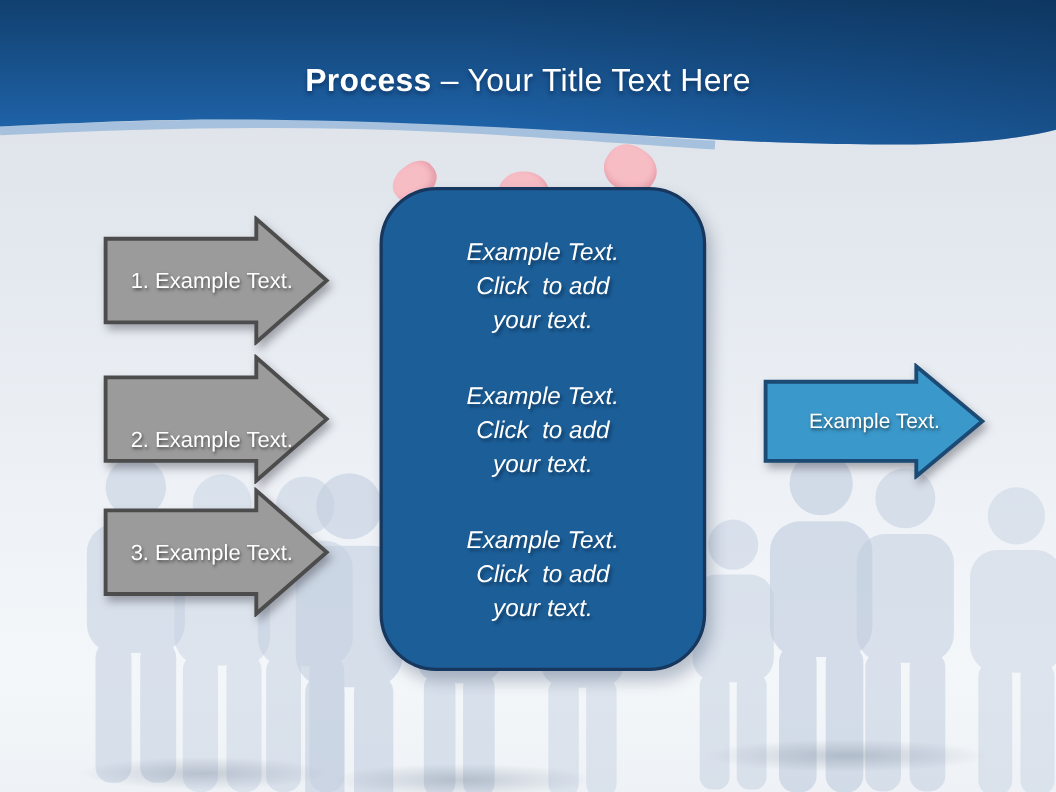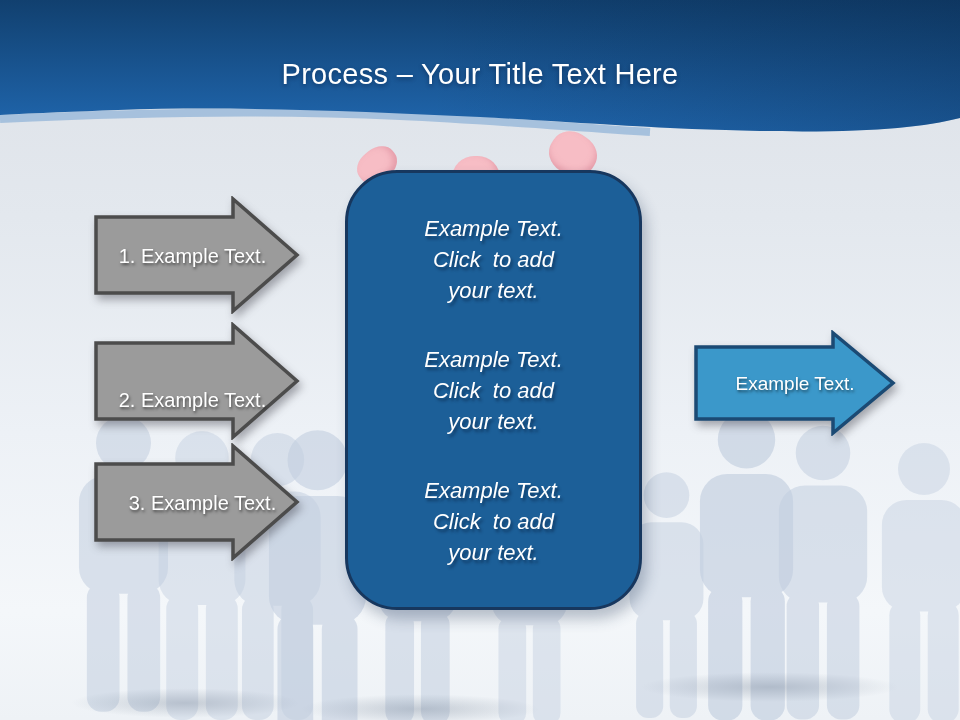--- a/index.html
+++ b/index.html
@@ -18,21 +18,21 @@
   .pink-arm-l{left:356px;top:149px;width:42px;height:32px;border-radius:45%;transform:rotate(-38deg);}
   .pink-head{left:452px;top:156px;width:48px;height:26px;border-radius:24px 24px 4px 4px;}
   .pink-arm-r{left:549px;top:133px;width:48px;height:42px;border-radius:45%;transform:rotate(33deg);}
   
   .header-svg{position:absolute;left:0;top:0;z-index:6;}
   .slide-title{
     position:absolute;left:0;top:56px;width:960px;z-index:7;
     text-align:center;color:var(--title-text,#fff);font-size:29px;line-height:36px;
     letter-spacing:.3px;text-shadow:0 2px 4px rgba(0,20,50,.45);
   }
-  .slide-title .b{font-weight:400;margin-top:36px;}
+  .slide-title .b{font-weight:700;margin-top:36px;}
   .slide-title .r{font-weight:400;text-align:center;}
   
   .center-box{
     position:absolute;left:345px;top:170px;width:297px;height:440px;z-index:4;
     box-sizing:border-box;border:3px solid var(--box-border,#17375e);border-radius:52px;
     background:var(--box-fill,#1c5f98);
     box-shadow:5px 9px 14px rgba(40,60,90,.30);
     display:flex;flex-direction:column;align-items:center;justify-content:flex-start;
     padding-top:40px;gap:38px;
   }
@@ -45,21 +45,21 @@
   .arrow-svg{position:absolute;z-index:4;}
   .step-poly{fill:var(--step-arrow-fill,#9b9b9b);stroke:var(--step-arrow-border,#4c4c4c);stroke-width:3.5;}
   .out-poly{fill:var(--output-arrow-fill,#3b98ca);stroke:var(--output-arrow-border,#1b4a74);stroke-width:3.5;}
   .shadowed{filter:drop-shadow(3px 5px 4px rgba(50,50,60,.40));}
   .arrow-label{
     position:absolute;z-index:5;display:flex;align-items:center;justify-content:center;
     color:#fff;font-size:20px;text-shadow:1px 2px 3px rgba(0,0,0,.55);
   }
   .lbl-1{left:100px;top:216px;width:185px;height:80px;}
   .lbl-2{left:100px;top:342px;width:185px;height:80px;margin-top:18px;}
-  .lbl-3{left:110px;top:463px;width:185px;height:80px;}
+  .lbl-3{left:100px;top:463px;width:185px;height:80px;}
   .lbl-out{left:700px;top:344px;width:190px;height:80px;font-size:19px;}
 </style>
 </head>
 <body>
 
 <div class="slide">
 
   <svg width="0" height="0" style="position:absolute" aria-hidden="true">
     <defs>
       <g id="person-shape" fill="currentColor">

